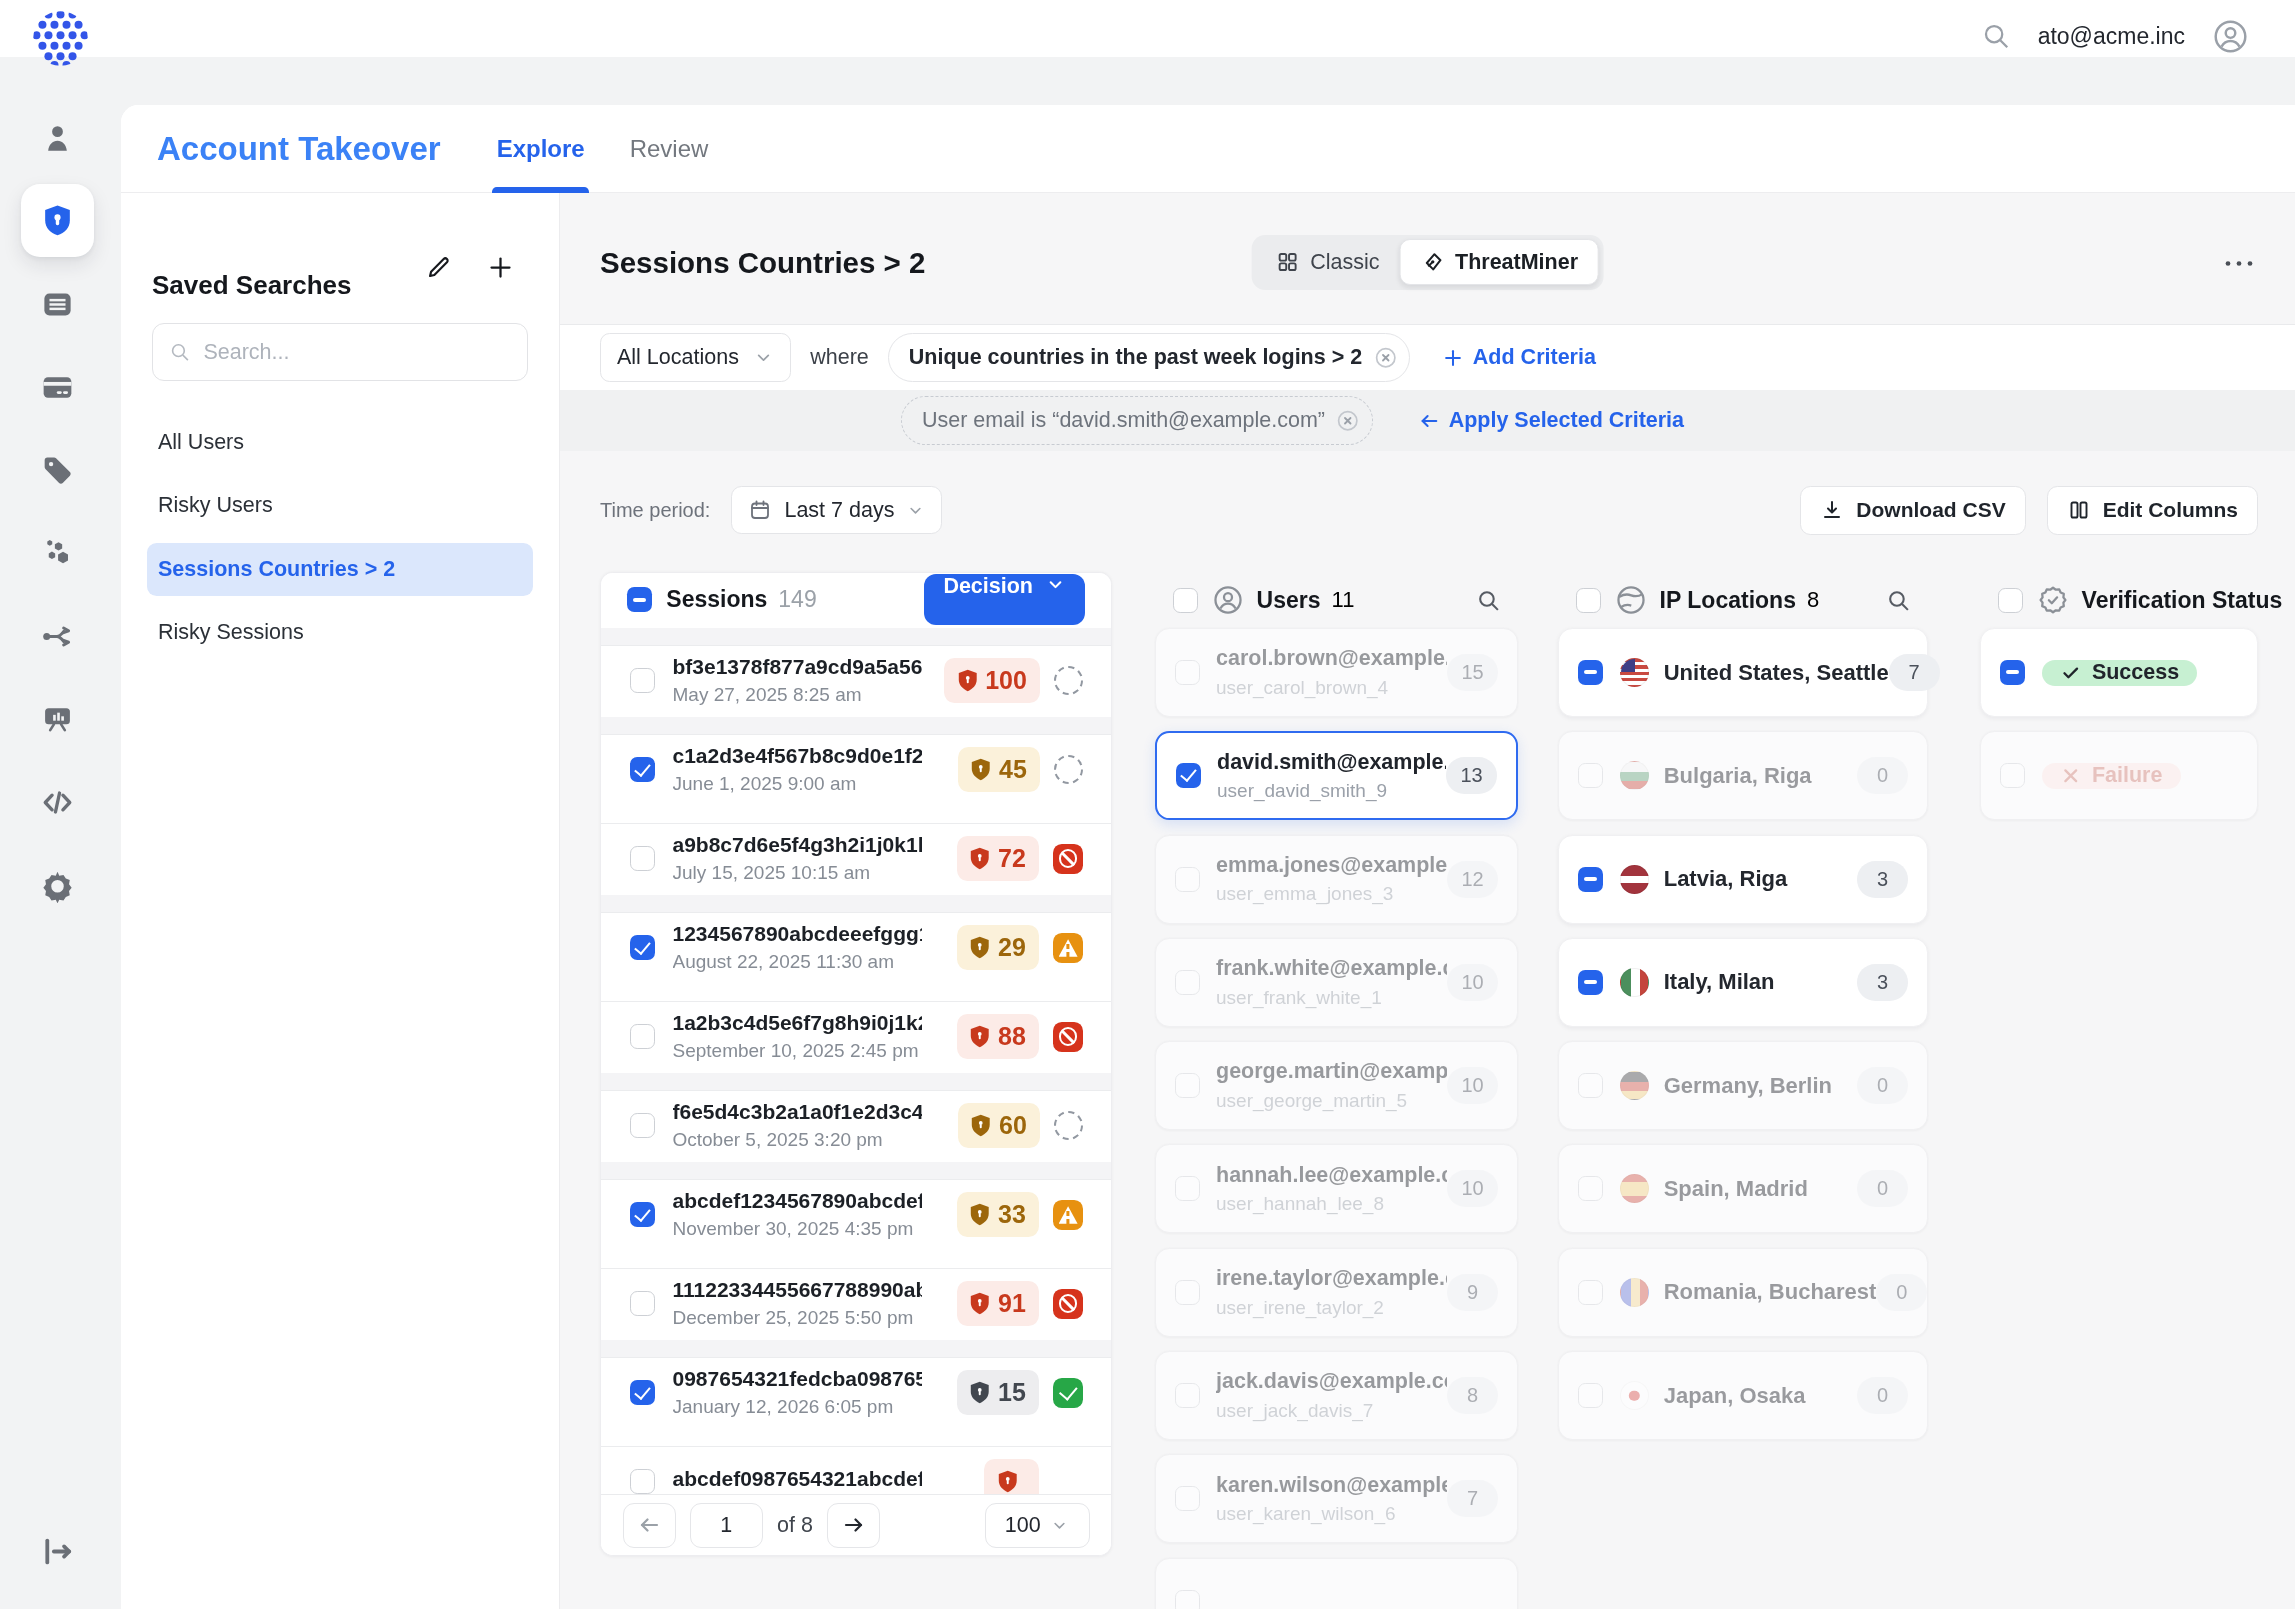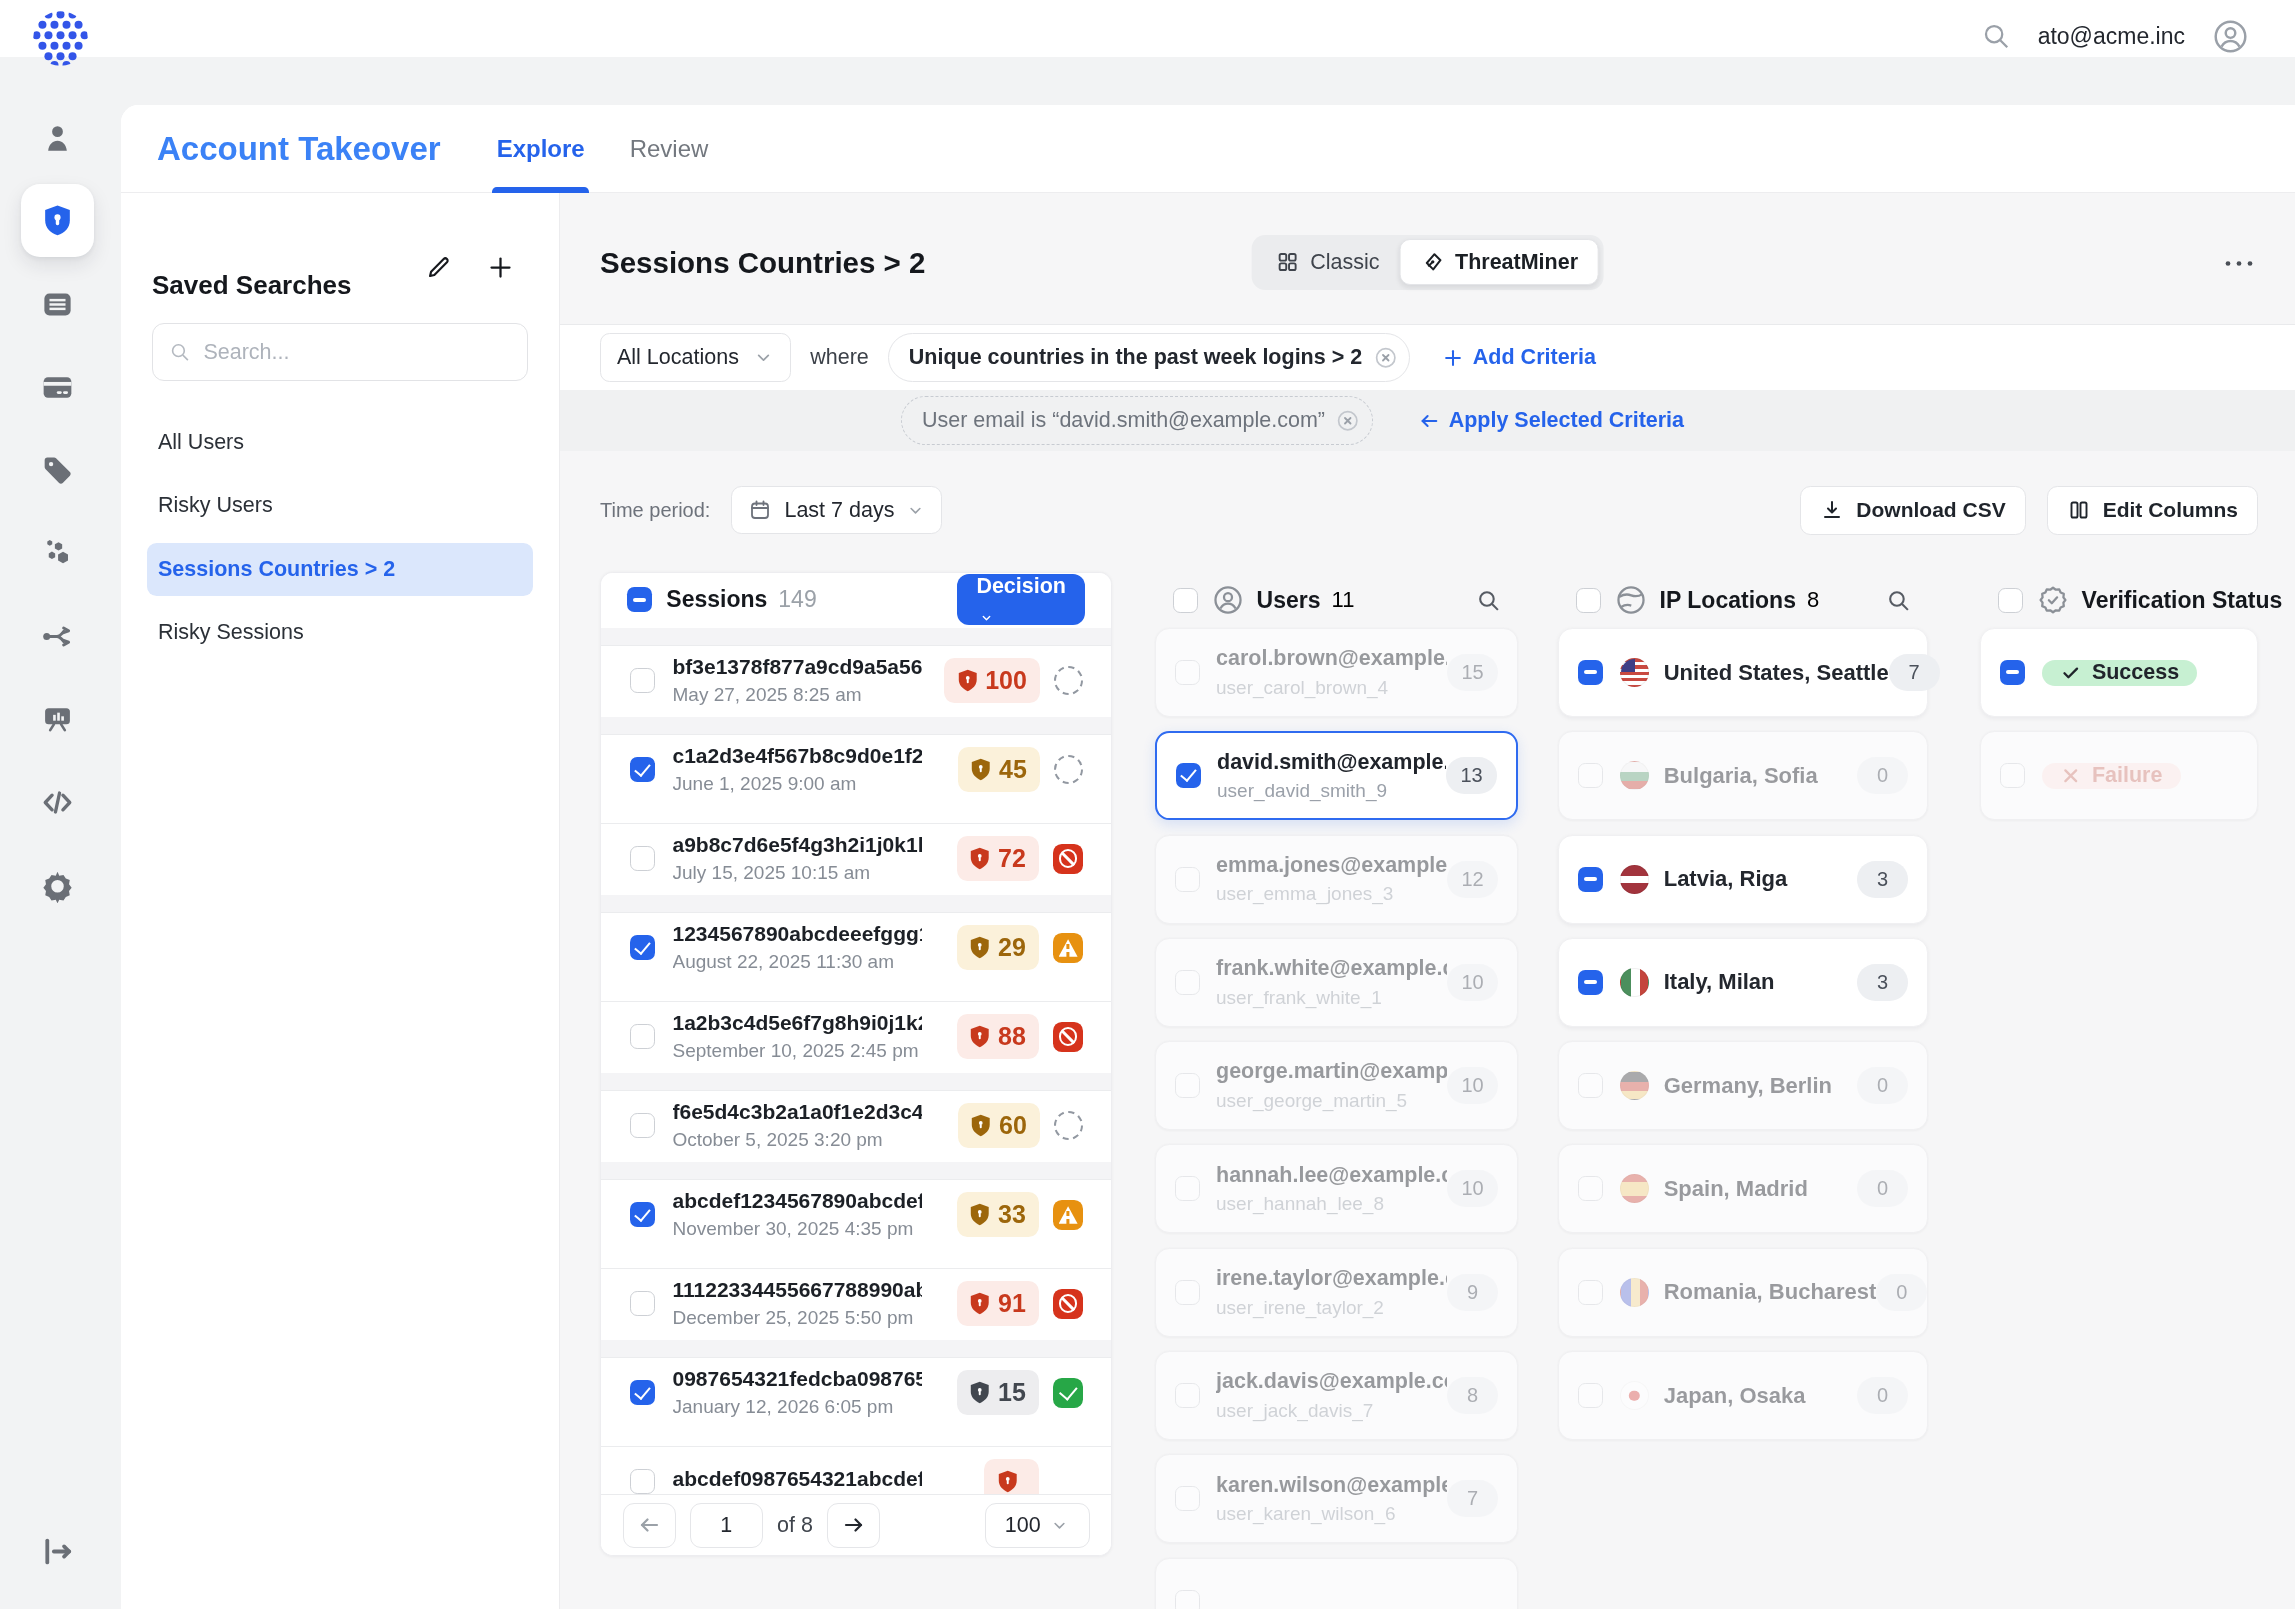--- a/index.html
+++ b/index.html
@@ -92,21 +92,21 @@
   .cb.checked::after{content:"";position:absolute;left:8px;top:3.2px;width:7.2px;height:12.8px;border:solid #fff;border-width:0 2.7px 2.7px 0;transform:rotate(40deg);}
   .cb.indeterminate::after{content:"";position:absolute;left:5.6px;top:10.4px;width:13.5px;height:4px;background:#fff;border-radius:2.4px;}
 
   
   .s-panel{position:absolute;left:40px;top:0;width:512px;height:984px;background:#fff;border:0.8px solid #ededf0;border-radius:12.8px;
     box-shadow:0 0.8px 3.2px rgba(18,22,30,.05);overflow:hidden;}
   .s-header{height:73px;display:flex;align-items:center;padding:0 26px 18.3px 26px;background:linear-gradient(#fff 0 55px,#f4f4f6 55px);border-bottom:0.8px solid #ebecee;}
   .s-title{margin-left:14.3px;font-size:23px;font-weight:bold;color:#15181d;}
   .s-count{margin-left:11px;font-size:23px;color:#9ba1a8;}
   .dec-btn{margin-left:auto;height:51px;background:#2563eb;border:0;border-radius:12px;color:#fff;font-size:21.5px;font-weight:bold;
-    display:flex;align-items:flex-start;gap:12px;padding:0 19px;cursor:pointer;font-family:inherit;flex-direction:column;}
+    display:flex;align-items:flex-start;gap:12px;padding:0 19px;cursor:pointer;font-family:inherit;}
   .dec-btn svg{width:21px;height:21px;stroke:#fff;}
   .s-rows{position:absolute;top:73px;left:0;right:0;bottom:61px;overflow:hidden;}
   .srow{height:89px;display:flex;align-items:center;padding:0 28px 18.3px 29px;border-bottom:0.8px solid #ebecee;
     background:linear-gradient(#fff 0 71px,#f4f4f6 71px);cursor:pointer;}
   .srow.checked{background:#fff;}
   .s-text{margin-left:17.5px;width:249px;overflow:hidden;white-space:nowrap;}
   .s-id{font-size:21px;font-weight:bold;color:#1c2026;}
   .s-date{font-size:19px;color:#868c95;margin-top:4.8px;}
   .badge{margin-left:auto;height:45px;border-radius:10.4px;display:flex;align-items:center;gap:7.2px;padding:0 12.8px;font-weight:bold;font-size:25px;}
   .badge svg{width:21.5px;height:25px;}
@@ -799,21 +799,21 @@
 
           <div class="card lcard normal">
                 <span class="cb indeterminate"></span>
                 <span class="flag flag-us"></span>
                 <span class="l-name">United States, Seattle</span>
                 <span class="pill">7</span>
               </div>
               <div class="card lcard faded">
                 <span class="cb unchecked"></span>
                 <span class="flag flag-bg"></span>
-                <span class="l-name">Bulgaria, Sofia</span>
+                <span class="l-name">Bulgaria, Riga</span>
                 <span class="pill">0</span>
               </div>
               <div class="card lcard normal">
                 <span class="cb indeterminate"></span>
                 <span class="flag flag-lv"></span>
                 <span class="l-name">Latvia, Riga</span>
                 <span class="pill">3</span>
               </div>
               <div class="card lcard normal">
                 <span class="cb indeterminate"></span>

